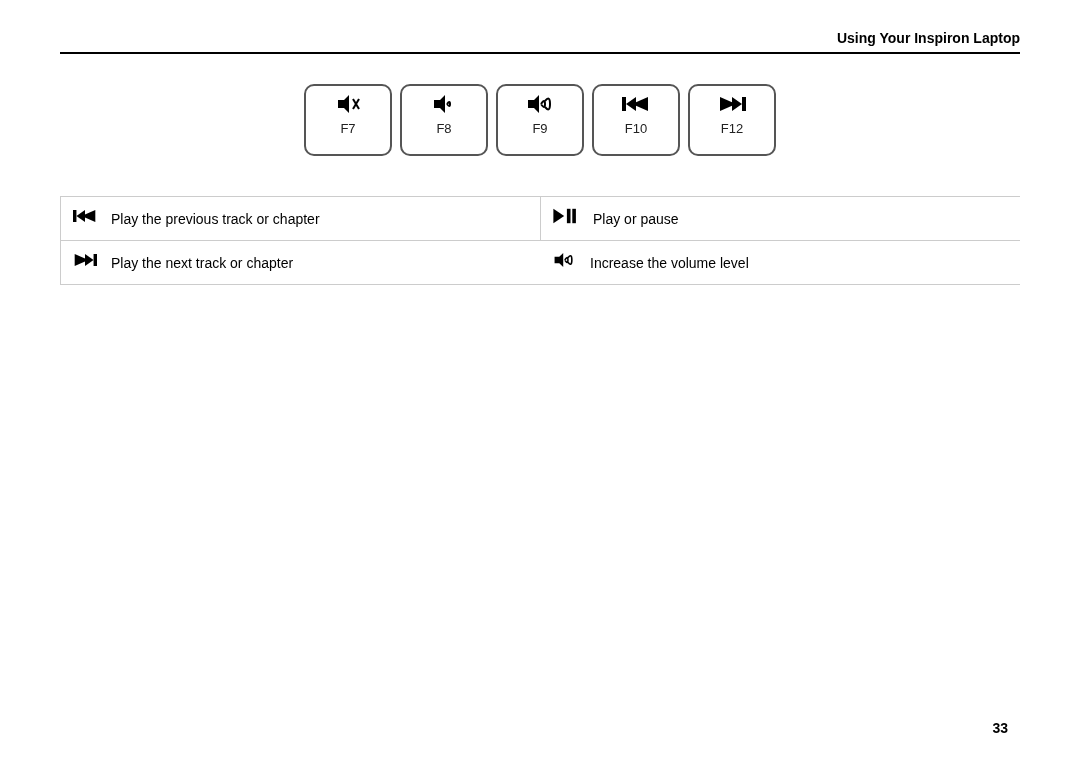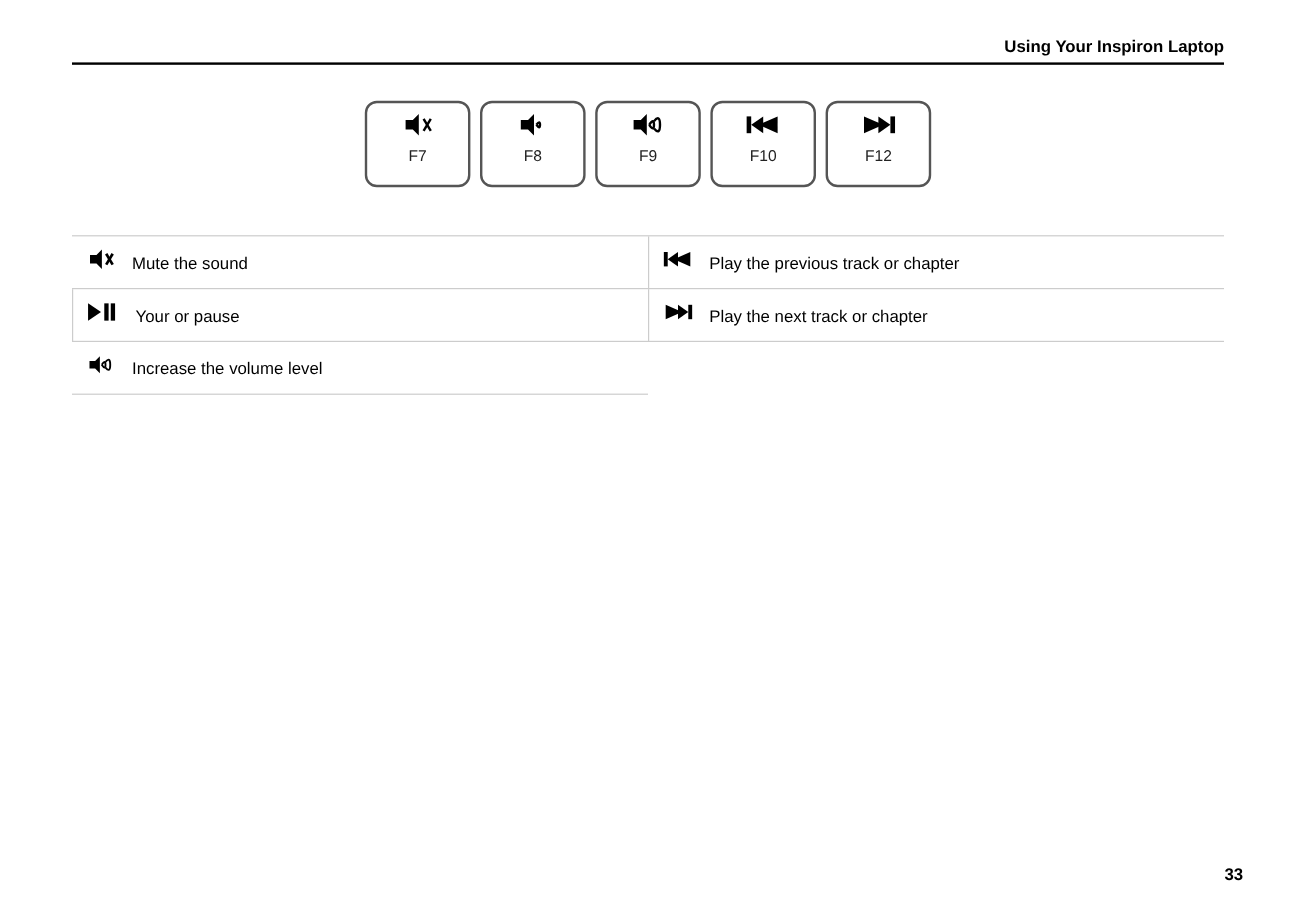--- a/index.html
+++ b/index.html
@@ -35,21 +35,21 @@
       display: flex;
       justify-content: center;
       gap: 8px;
       margin-bottom: 40px;
     }
 
     .key-button {
       display: flex;
       flex-direction: column;
       align-items: center;
-      justify-content: center;
+      justify-content: flex-end;
       width: 88px;
       height: 72px;
       border: 2px solid #555;
       border-radius: 10px;
       padding: 8px 4px 18px 4px;
       background: #fff;
     }
 
     .key-icon {
       font-size: 20px;
@@ -92,21 +92,21 @@
     }
 
     
     .legend-item.right {
       border-left: 1px solid #ccc;
     }
 
     .page-number {
       position: absolute;
       bottom: 30px;
-      right: 44px;
+      right: 72px;
       font-size: 14px;
       font-weight: bold;
       color: #000;
     }
   </style>
 </head>
 <body>
 
 <div class="page">
 
@@ -169,30 +169,20 @@
           <polygon points="14,3 24,10 14,17" fill="#000"></polygon>
         </svg>
       </div>
       <span class="key-label">F12</span>
     </div>
 
   </div>
 
   <div class="legend">
 
-    <div class="legend-item">
-      <span class="legend-item-icon">
-        <svg width="22" height="18" viewBox="0 0 24 20">
-          <polygon points="2,6 8,6 13,1 13,19 8,14 2,14" fill="#000"></polygon>
-          <line x1="17" y1="5" x2="23" y2="15" stroke="#000" stroke-width="2.5"></line>
-          <line x1="23" y1="5" x2="17" y2="15" stroke="#000" stroke-width="2.5"></line>
-        </svg>
-      </span>
-      <span class="legend-item-text">Mute the sound</span>
-    </div>
 
     <div class="legend-item right">
       <span class="legend-item-icon">
         <svg width="24" height="18" viewBox="0 0 28 20">
           <rect x="0" y="3" width="4" height="14" fill="#000"></rect>
           <polygon points="26,3 10,10 26,17" fill="#000"></polygon>
           <polygon points="14,3 4,10 14,17" fill="#000"></polygon>
         </svg>
       </span>
       <span class="legend-item-text">Play the previous track or chapter</span>
@@ -200,21 +190,21 @@
 
 
     <div class="legend-item right">
       <span class="legend-item-icon">
         <svg width="26" height="18" viewBox="0 0 28 20">
           <polygon points="0,2 12,10 0,18" fill="#000"></polygon>
           <rect x="15" y="2" width="4" height="16" fill="#000"></rect>
           <rect x="21" y="2" width="4" height="16" fill="#000"></rect>
         </svg>
       </span>
-      <span class="legend-item-text">Your or pause</span>
+      <span class="legend-item-text">Play or pause</span>
     </div>
 
     <div class="legend-item right">
       <span class="legend-item-icon">
         <svg width="24" height="18" viewBox="0 0 28 20">
           <rect x="24" y="3" width="4" height="14" fill="#000"></rect>
           <polygon points="2,3 18,10 2,17" fill="#000"></polygon>
           <polygon points="14,3 24,10 14,17" fill="#000"></polygon>
         </svg>
       </span>

